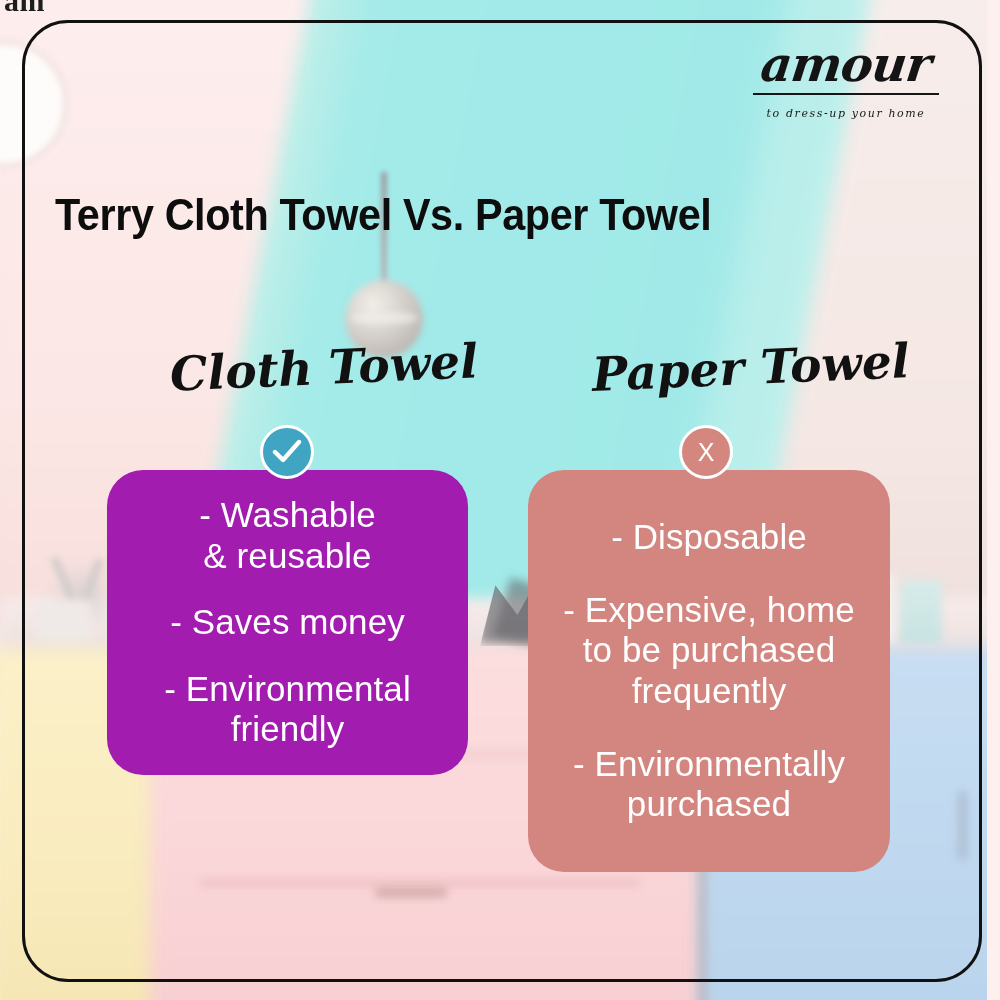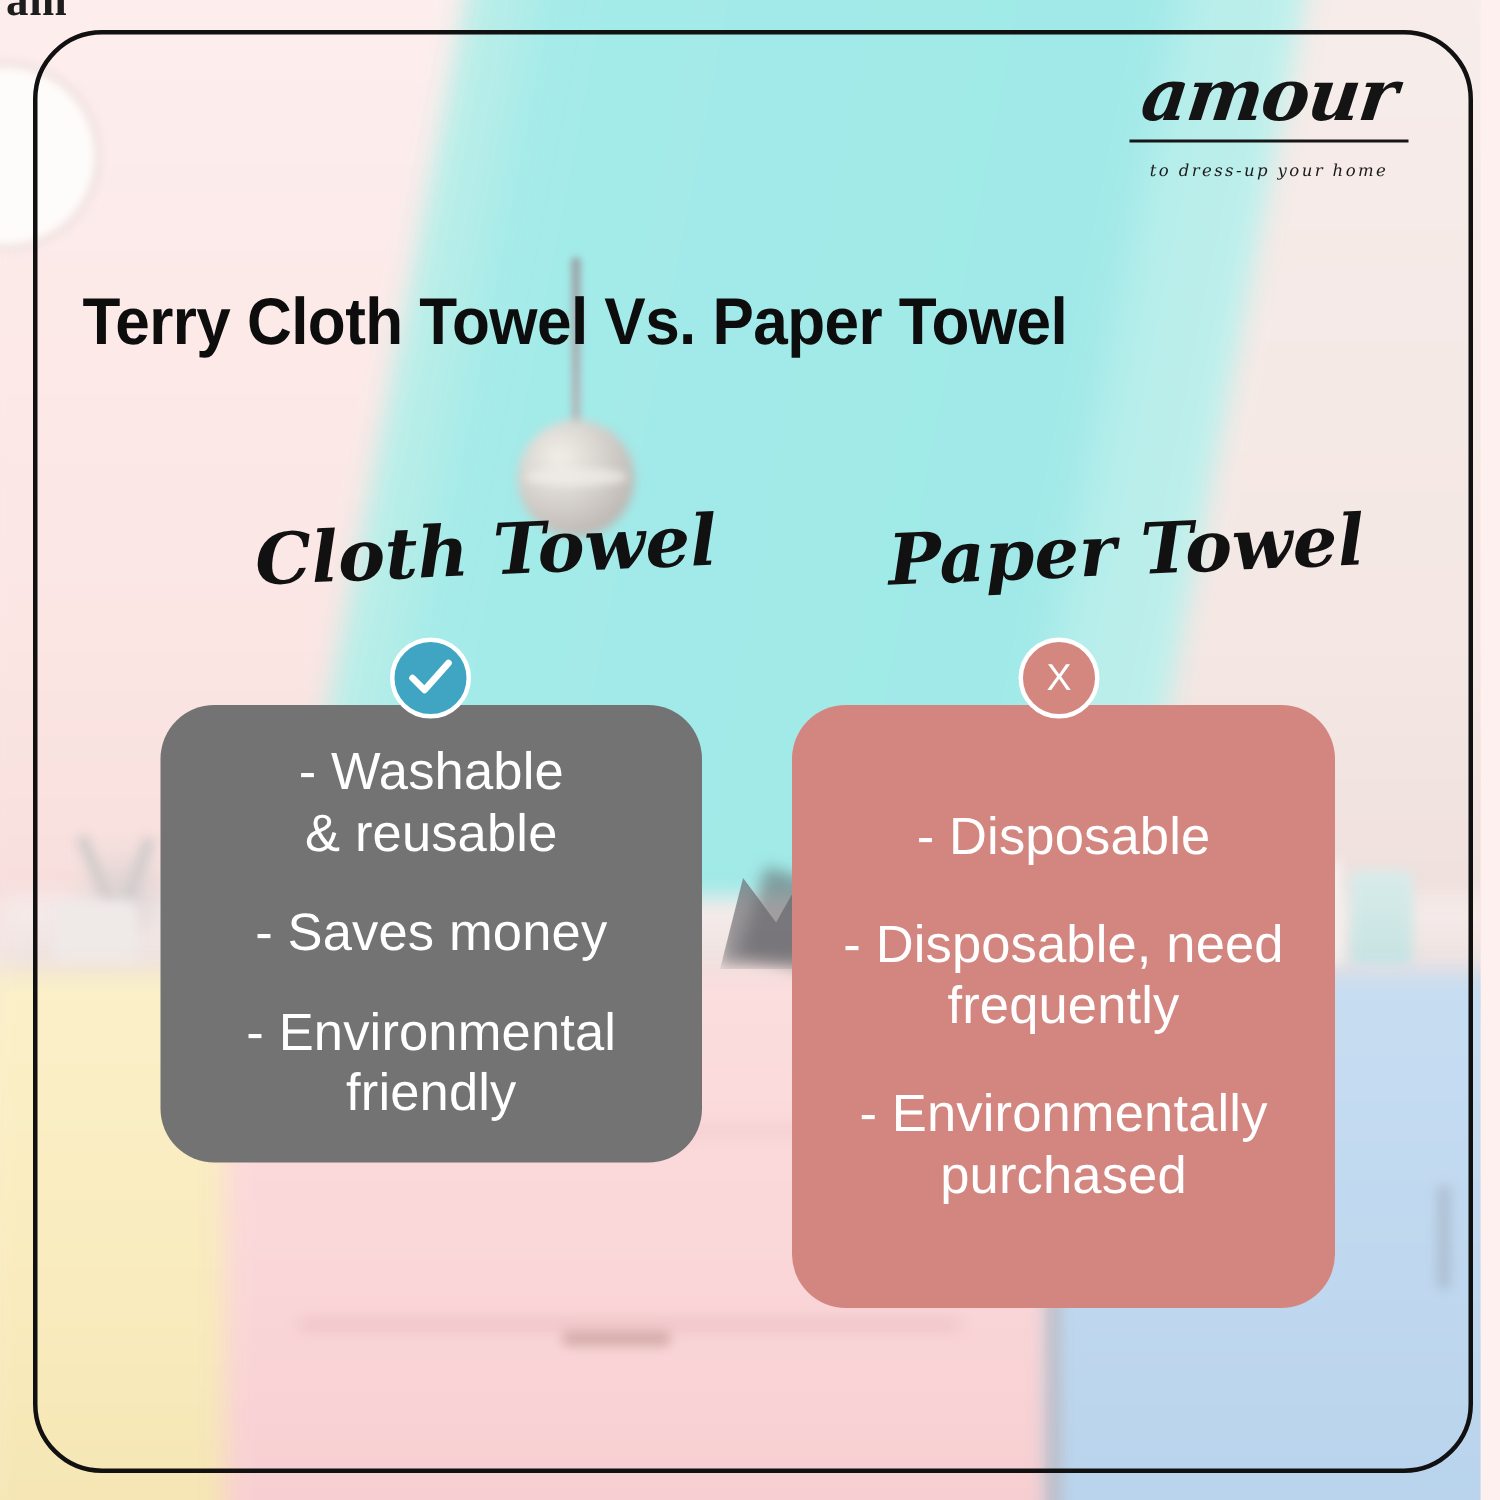--- a/index.html
+++ b/index.html
@@ -214,21 +214,21 @@
   .card{
     position:absolute;border-radius:36px;z-index:2;
     display:flex;flex-direction:column;justify-content:center;
     box-sizing:border-box;
     font-family:"Liberation Sans", sans-serif;
     color:#ffffff;text-align:center;
     font-weight:300;
   }
   .card.blue{
     left:107px;top:470px;width:361px;height:305px;
-    background:#737373;padding:14px 18px;
+    background:#a21caf;padding:14px 18px;
   }
   .card.red{
     left:528px;top:470px;width:362px;height:402px;
     background:#d3867f;padding:14px 8px;
   }
   .card .bullet{
     font-size:35px;line-height:1.16;margin:0;
     letter-spacing:.1px;
   }
   .card.blue .bullet{margin:13px 0;}
@@ -306,21 +306,22 @@
       <span class="ln">- Environmental</span>
       <span class="ln">friendly</span>
     </p>
   </div>
 
   <div class="card red">
     <p class="bullet">
       <span class="ln">- Disposable</span>
     </p>
     <p class="bullet">
-      <span class="ln">- Disposable, need</span>
+      <span class="ln">- Expensive, home</span>
+      <span class="ln">to be purchased</span>
       <span class="ln">frequently</span>
     </p>
     <p class="bullet">
       <span class="ln">- Environmentally</span>
       <span class="ln">purchased</span>
     </p>
   </div>
 
 </div>
 

